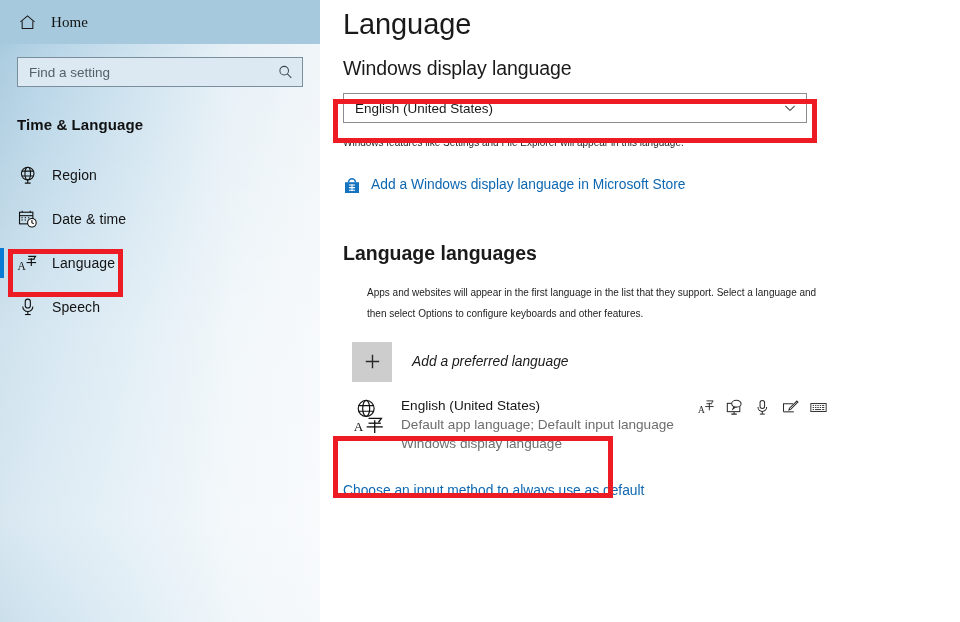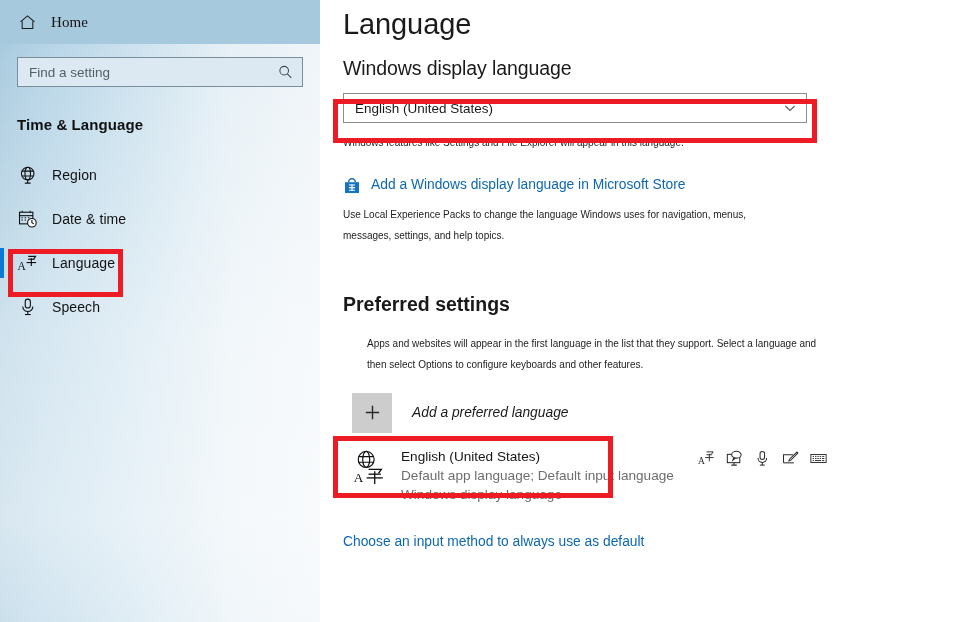--- a/index.html
+++ b/index.html
@@ -364,23 +364,22 @@
         <svg viewBox="0 0 18 18" width="18" height="18">
           <path d="M2 5.2 H16 V16 H2 Z" fill="#1673c0"></path>
           <path d="M5.6 5.2 a3.4 3.4 0 0 1 6.8 0" fill="none" stroke="#1673c0" stroke-width="1.5"></path>
           <path d="M6 8 H12 M6 10.6 H12 M6 13.2 H12" stroke="#ffffff" stroke-width="1.1"></path>
           <path d="M9 7.2 V14" stroke="#ffffff" stroke-width="1.1"></path>
         </svg>
       </span>
       <a class="link">Add a Windows display language in Microsoft Store</a>
     </div>
 
-    <p class="body-text">Use Local Experience Packs to change the language Windows uses for navigation, menus, messages, settings, and help topics.</p>
-
-    <h2 class="pref-head">Preferred settings</h2>
+
+    <h2 class="pref-head">Language languages</h2>
 
     <p class="body-text" style="margin-top:17px;width:452px;margin-left:24px;">Apps and websites will appear in the first language in the list that they support. Select a language and then select Options to configure keyboards and other features.</p>
 
     <div class="add-lang">
       <span class="add-plus">
         <svg viewBox="0 0 22 22" width="21" height="21" fill="none" stroke="currentColor" stroke-width="1.5">
           <path d="M11 4 V18 M4 11 H18"></path>
         </svg>
       </span>
       <span class="add-lang-label">Add a preferred language</span>

